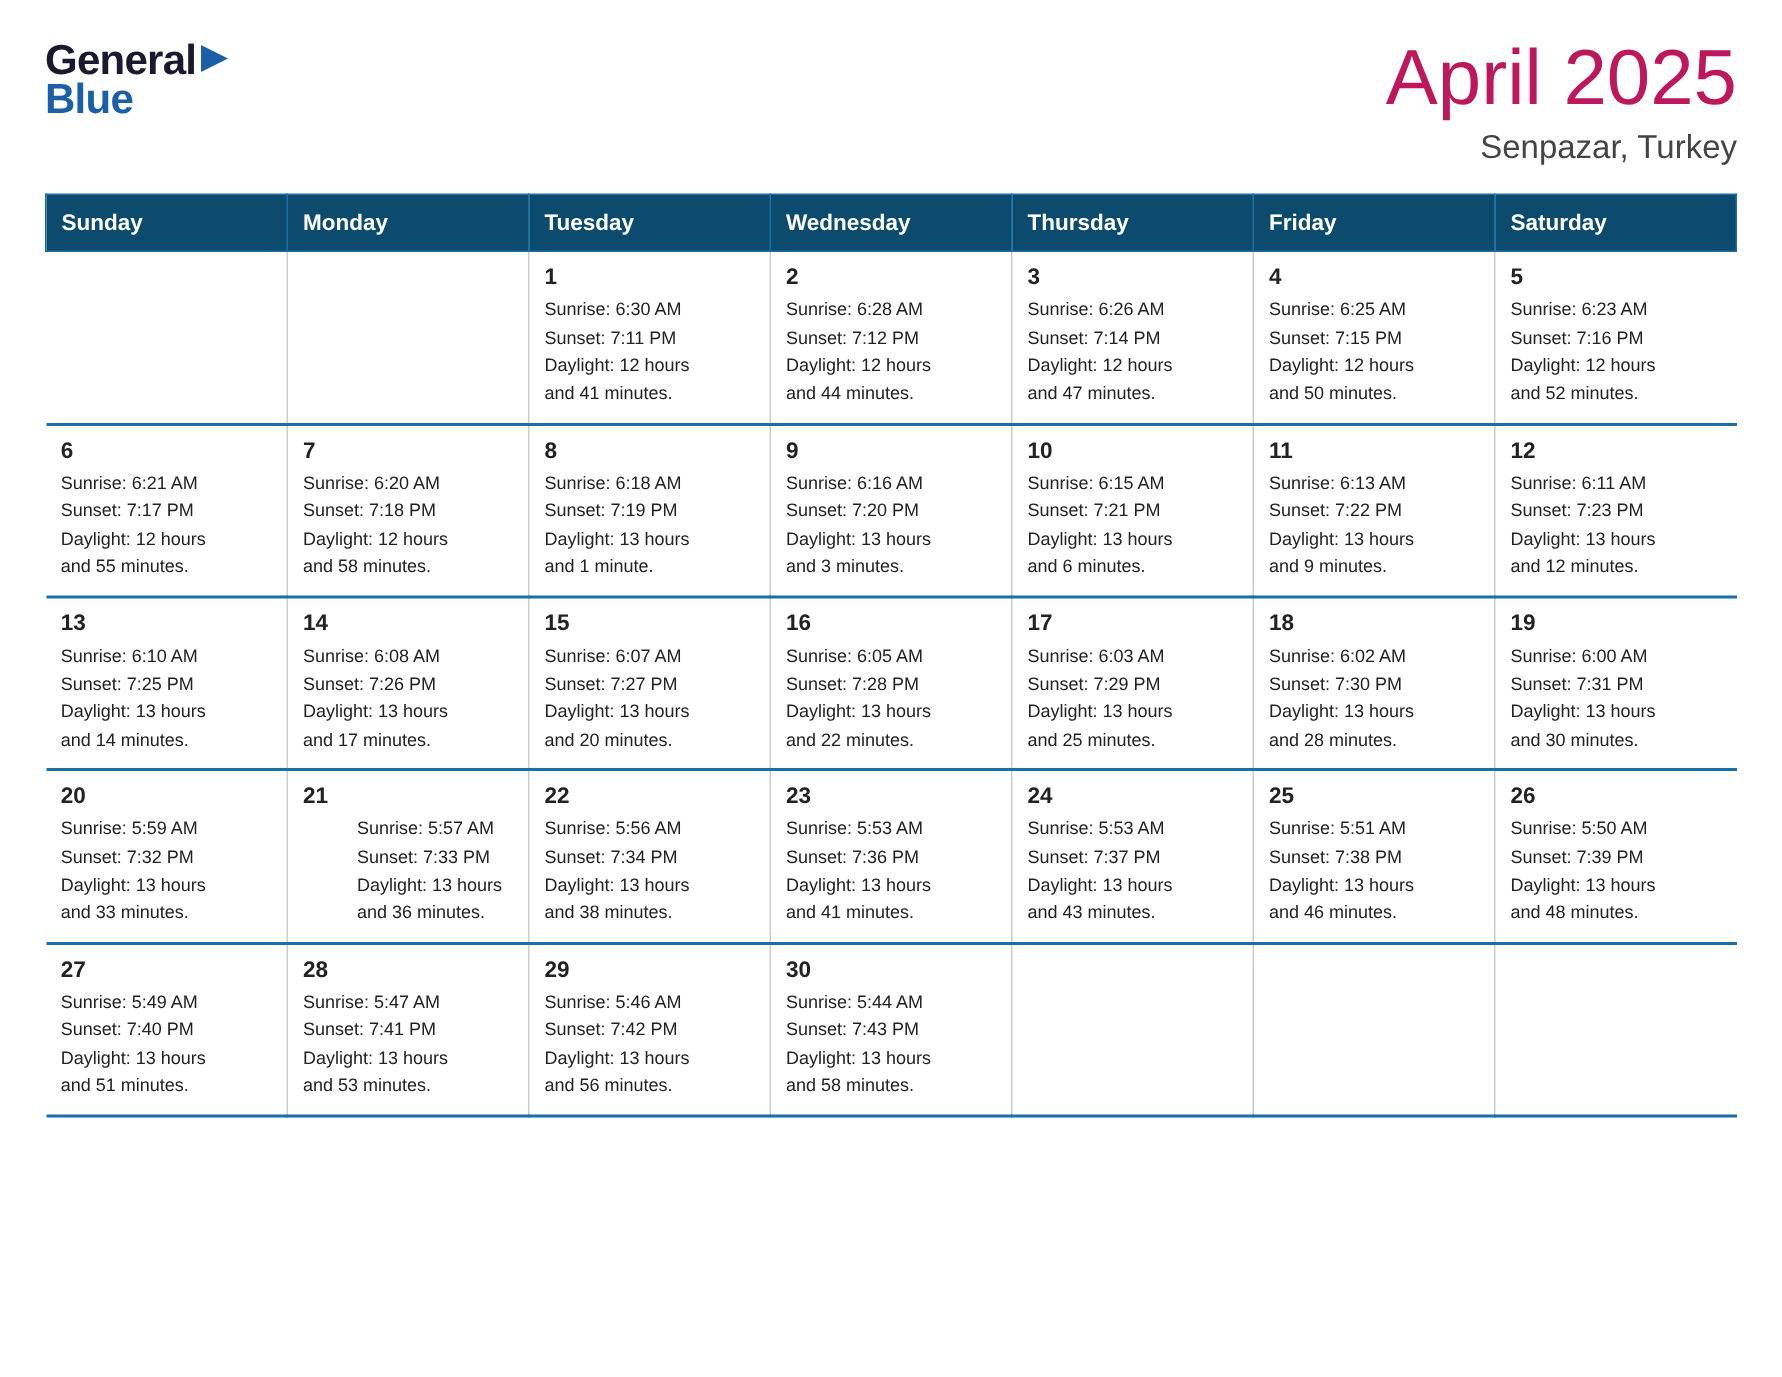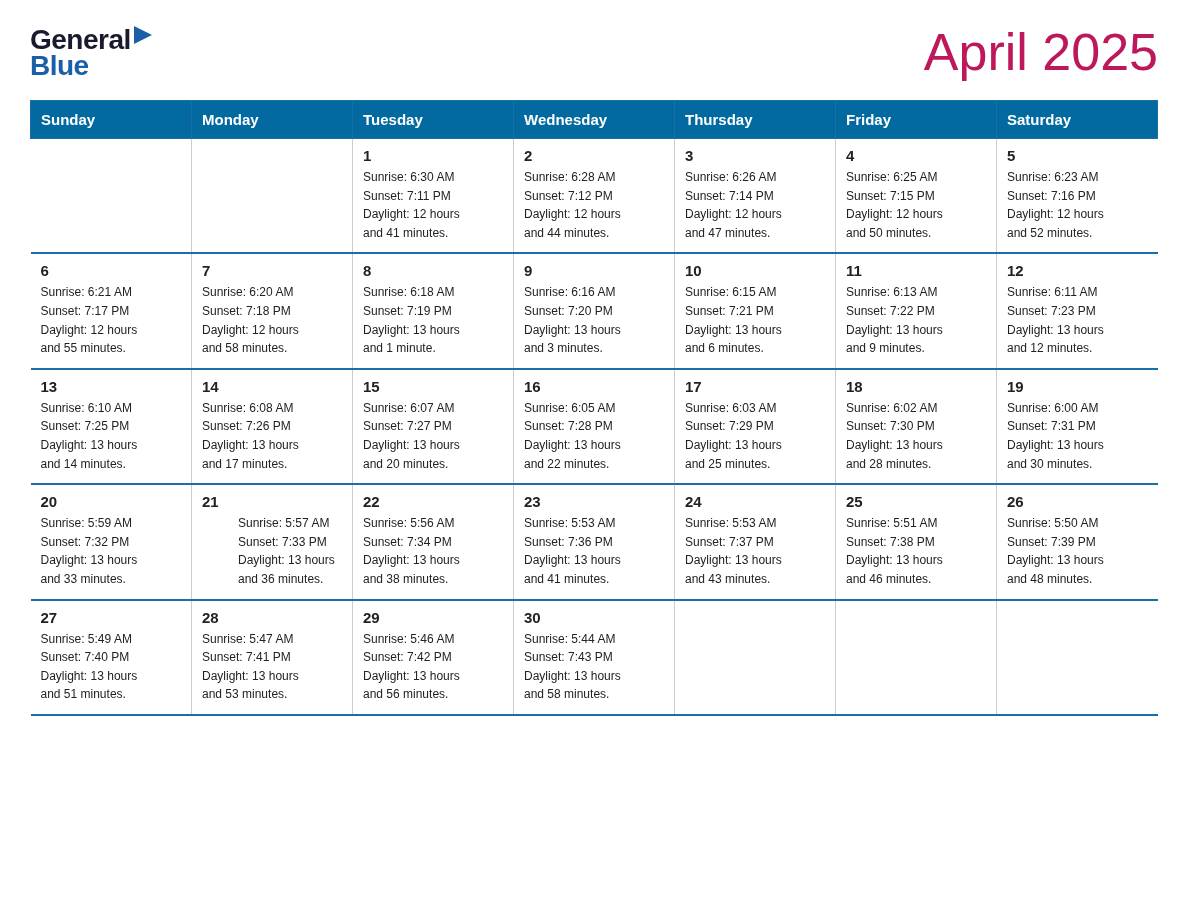--- a/index.html
+++ b/index.html
@@ -35,21 +35,21 @@
       letter-spacing: -0.5px;
       display: block;
       margin-top: -6px;
     }
     .logo-block {
       display: flex;
       flex-direction: column;
     }
     .logo-line1 {
       display: flex;
-      align-items: flex-start;
+      align-items: center;
     }
     .title-block {
       text-align: right;
     }
     .title-block .month-year {
       font-size: 52px;
       font-weight: normal;
       color: #be185d;
       line-height: 1.1;
     }
@@ -57,21 +57,21 @@
       font-size: 22px;
       color: #444;
       margin-top: 4px;
     }
     table {
       width: 100%;
       border-collapse: collapse;
       table-layout: fixed;
     }
     thead tr {
-      background-color: #0369a1;
+      background-color: #0c4a6e;
     }
     thead th {
       color: #fff;
       font-size: 15px;
       font-weight: 600;
       padding: 10px 10px;
       text-align: left;
       border: 1px solid #1a6fa8;
     }
     tbody tr {
@@ -116,20 +116,21 @@
           <svg width="18" height="18" viewBox="0 0 18 18">
             <polygon points="0,0 18,9 0,18" fill="#1a5fa8"></polygon>
           </svg>
         </span>
       </div>
       <span class="logo-text-blue">Blue</span>
     </div>
   </div>
   <div class="title-block">
     <div class="month-year">April 2025</div>
+    <div class="location">Senpazar, Turkey</div>
   </div>
 </div>
 
 <table>
   <thead>
     <tr>
       <th>Sunday</th>
       <th>Monday</th>
       <th>Tuesday</th>
       <th>Wednesday</th>

